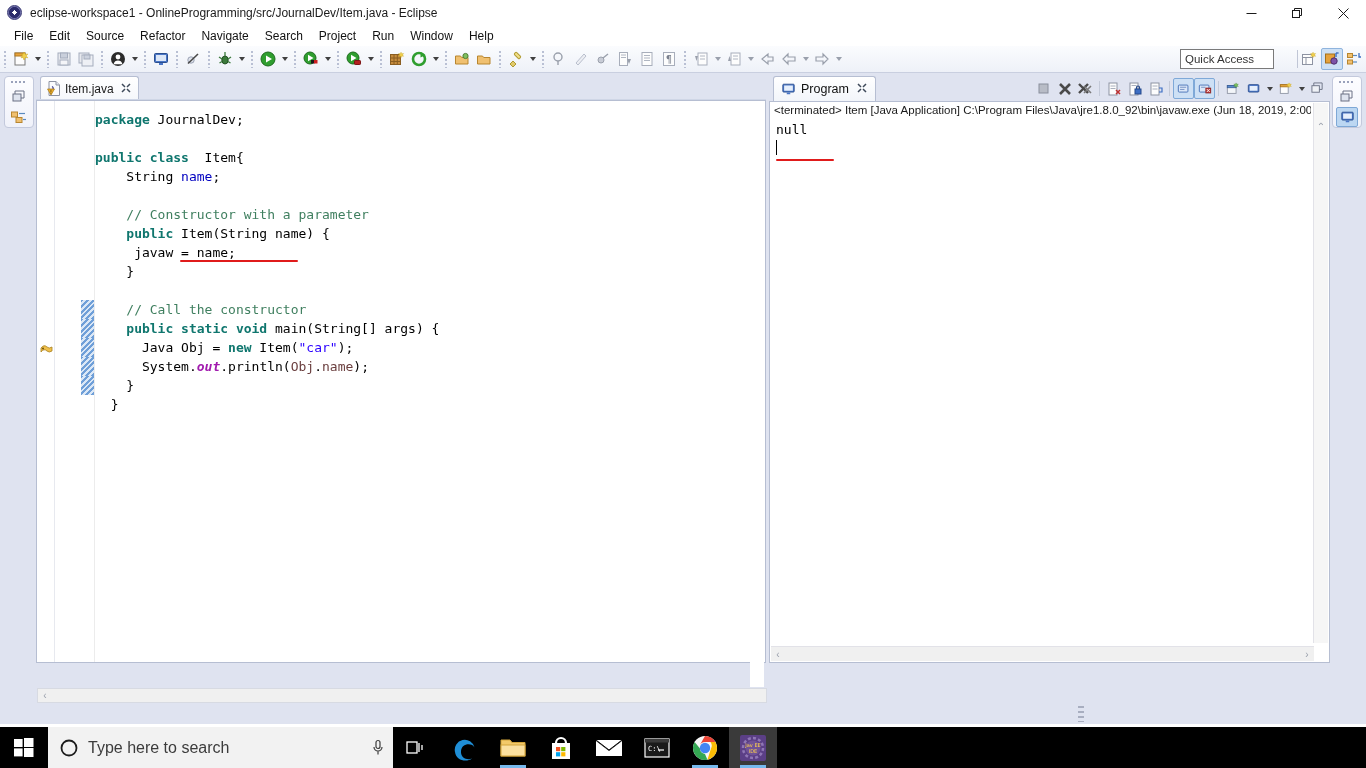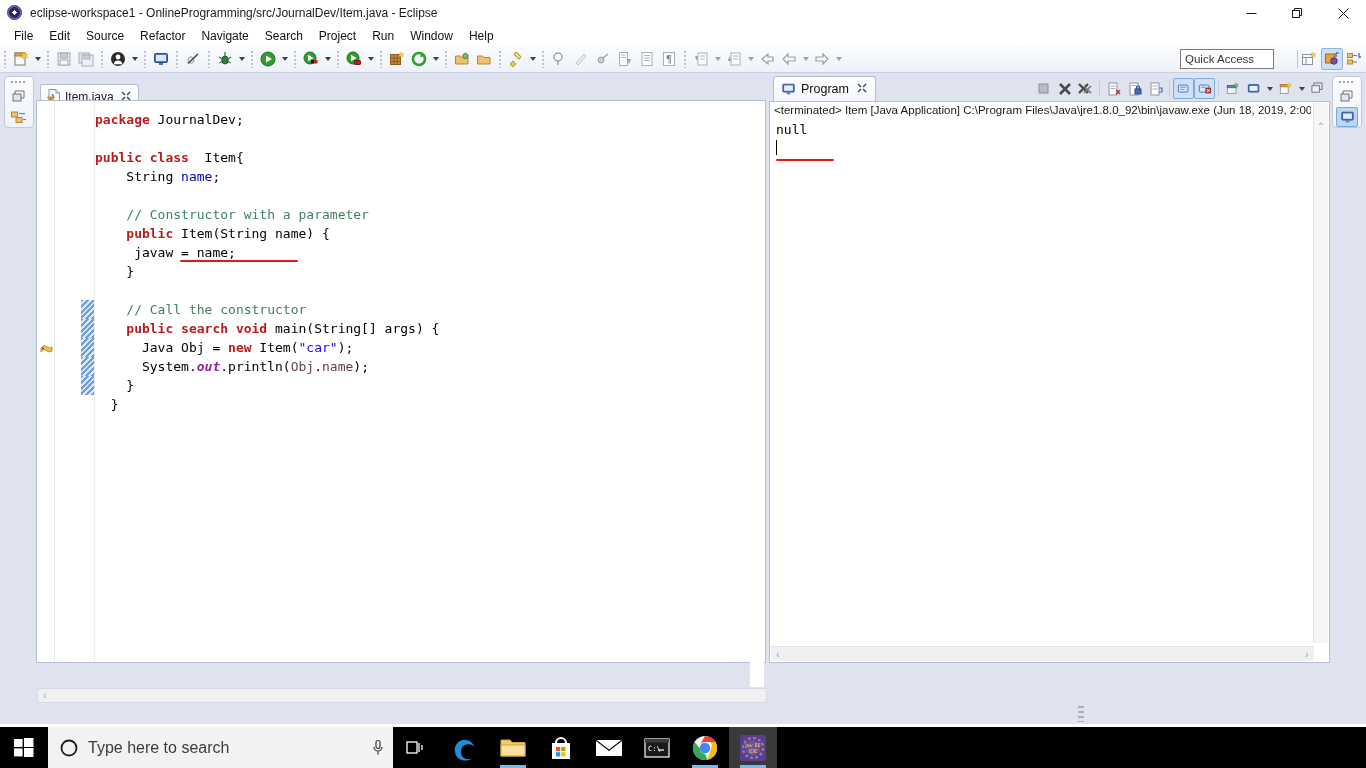--- a/index.html
+++ b/index.html
@@ -100,21 +100,21 @@
     background: repeating-linear-gradient(to right, #9aa2bb 0 2px, transparent 2px 4px);
     background-position: 0 2px; background-size: 16px 2px; background-repeat: no-repeat;
   }
   .edge-ico { width: 22px; height: 20px; display:flex; align-items:center; justify-content:center; margin-top:1px; }
   .edge-ico.sel { background:#bcd7f2; border:1px solid #7ea8d6; border-radius:2px; }
 
   
   .editor-area {
     position: absolute; left: 36px; top: 76px; width: 730px; height: 609px;
   }
-  .tabrow { position: absolute; left:0; top:8px; width:730px; height:24px; }
+  .tabrow { position: absolute; left:0; top:0; width:730px; height:24px; }
   .etab {
     position: absolute; left: 4px; top: 0; height: 24px;
     display: flex; align-items: center; padding: 0 7px 0 6px;
     background: linear-gradient(#ffffff, #f5f7fb);
     border: 1px solid #b6bed2; border-bottom: none;
     border-radius: 3px 3px 0 0;
     font-size: 12px; color: #1a1a1a;
   }
   .etab .jicon { width: 14px; height: 15px; margin-right: 4px; position: relative; flex:none; }
   .etab .closex { margin-left: 7px; color: #3f4a5a; font-size: 12px; }
@@ -144,21 +144,21 @@
   .codeline {
     position: absolute; left: 0; width: 100%; height: 19px; line-height: 19px;
     font-family: "DejaVu Sans Mono", monospace; font-size: 13px;
     color: #000; white-space: pre;
   }
   .lnum {
     position: absolute; left: 0; width: 40px; height: 19px; line-height: 19px;
     text-align: right; font-family: "DejaVu Sans Mono", monospace;
     font-size: 12.5px; color: #5b5b5b;
   }
-  .kw { color: #b91c1c; font-weight: bold; }
+  .kw { color: #0f766e; font-weight: bold; }
   .typ { color: #0000c0; }
   .cmt { color: #3f7f5f; }
   .str { color: #2a00ff; }
   .fld { color: #a21caf; font-weight: bold; font-style: italic; }
   .lit { color: #6a3e3e; }
   .hl-line {
     position: absolute; left: 58px; right: 0; height: 19px;
     background: #e3eefa;
   }
   .change-bar {
@@ -644,21 +644,21 @@
           <div class="codeline" style="top: 47px;"><span></span><span class="kw">public class</span><span>  Item{</span></div>
           <div class="codeline" style="top: 66px;"><span>    </span><span>String </span><span class="typ">name</span><span>;</span></div>
           <div class="codeline" style="top: 85px;"><span></span></div>
           <div class="codeline" style="top: 104px;"><span>    </span><span class="cmt">// Constructor with a parameter</span></div>
           <div class="codeline" style="top: 123px;"><span>    </span><span class="kw">public</span><span> Item(String name) {</span></div>
           <div class="codeline" style="top: 142px;"><span>    </span><span> javaw = name;</span></div>
           <div class="red-underline" style="left: 85px; top: 159px; width: 118px;"></div>
           <div class="codeline" style="top: 161px;"><span>    </span><span>}</span></div>
           <div class="codeline" style="top: 180px;"><span></span></div>
           <div class="codeline" style="top: 199px;"><span>    </span><span class="cmt">// Call the constructor</span></div>
-          <div class="codeline" style="top: 218px;"><span>    </span><span class="kw">public search void</span><span> main(String[] args) {</span></div>
+          <div class="codeline" style="top: 218px;"><span>    </span><span class="kw">public static void</span><span> main(String[] args) {</span></div>
           <div class="codeline" style="top: 237px;"><span>    </span><span>  Java Obj = </span><span class="kw">new</span><span> Item(</span><span class="str">"car"</span><span>);</span></div>
           <div class="codeline" style="top: 256px;"><span>    </span><span>  System.</span><span class="fld">out</span><span>.println(</span><span class="lit">Obj</span><span>.</span><span class="lit">name</span><span>);</span></div>
           <div class="codeline" style="top: 275px;"><span>    </span><span>}</span></div>
           <div class="codeline" style="top: 294px;"><span></span><span>  }</span></div>
           <div class="codeline" style="top: 313px;"><span></span></div>
         </div>
       <div class="editor-vscroll"></div>
       <div class="editor-hscroll">
         <span class="hs-arrow">‹</span>
       </div>

